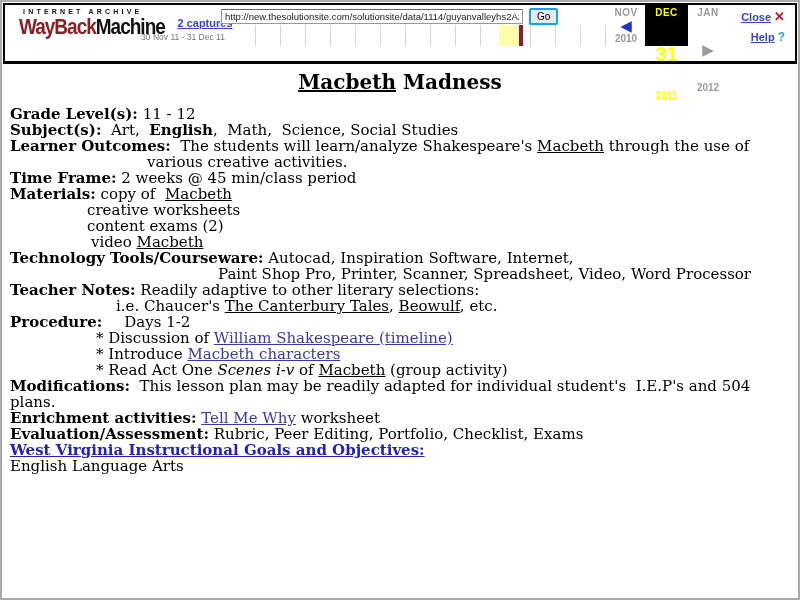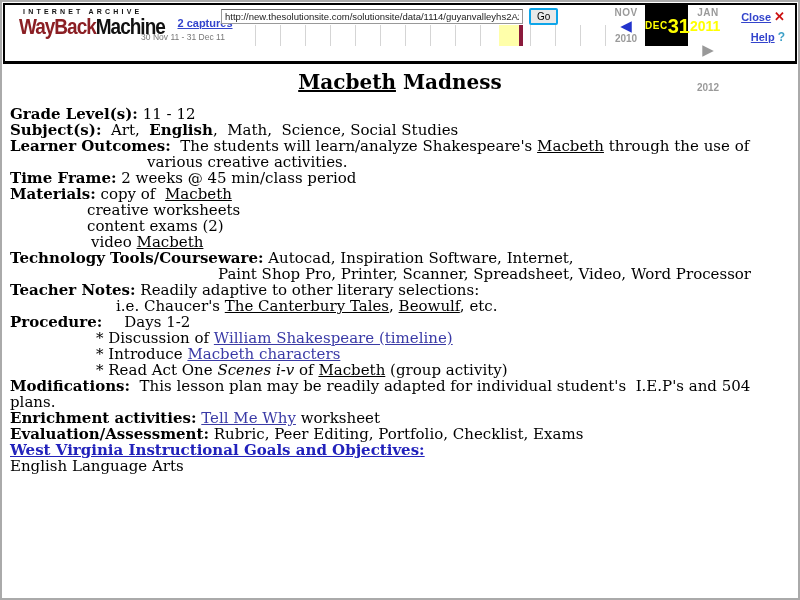--- a/index.html
+++ b/index.html
@@ -47,25 +47,25 @@
   .wb-navcol { position: absolute; top: 0; height: 41px; width: 38px;
     display: flex; flex-direction: column; justify-content: space-between;
     align-items: center; padding: 2px 0; text-align: center; }
   .wb-navcol .m { font-size: 10px; font-weight: bold; color: #9a9a9a; letter-spacing: 0.5px; }
   .wb-navcol .y { font-size: 10px; font-weight: bold; color: #9a9a9a; }
   .wb-arrow-prev { font-size: 15px; color: #2233cc; line-height: 12px; cursor: pointer; }
   .wb-arrow-next { font-size: 15px; color: #999; line-height: 12px; cursor: pointer; }
   .col-nov { left: 602px; }
   .col-jan { left: 684px; gap: 26px; }
   .wb-decbox { position: absolute; left: 640px; top: 0; width: 43px; height: 41px;
-    background: #000; color: #ffff00; display: flex; 
-    justify-content: space-between; align-items: center; padding: 2px 0; }
+    background: #000; color: #ffff00; display: flex; flex-direction: column;
+    justify-content: space-between; align-items: center; padding: 2px 0; gap: 28px; }
   .wb-decbox .m { font-size: 10px; font-weight: bold; letter-spacing: 0.5px; }
   .wb-decbox .d { font-size: 20px; font-weight: bold; line-height: 16px; }
-  .wb-decbox .y { font-size: 14px; font-weight: bold; }
+  .wb-decbox .y { font-size: 10px; font-weight: bold; }
   .wb-close { position: absolute; right: 10px; top: 4px; font-size: 11px; font-weight: bold; cursor: pointer; }
   .wb-help  { position: absolute; right: 10px; top: 25px; font-size: 11px; font-weight: bold; cursor: pointer; }
   .wb-bluelink { color: #3344cc; text-decoration: underline; }
   .wb-x { color: #cc1111; font-size: 13px; font-weight: bold; margin-left: 3px; text-decoration: none; }
   .wb-q { color: #3da0c8; font-size: 12px; font-weight: bold; margin-left: 3px; text-decoration: none; }
 
   
   .content { padding: 6px 8px 0 8px; font-size: 15px; line-height: 16px; }
   .doc-title { text-align: center; font-size: 20px; font-weight: bold; margin: 4px 0 16px 0; }
   .u { text-decoration: underline; }

